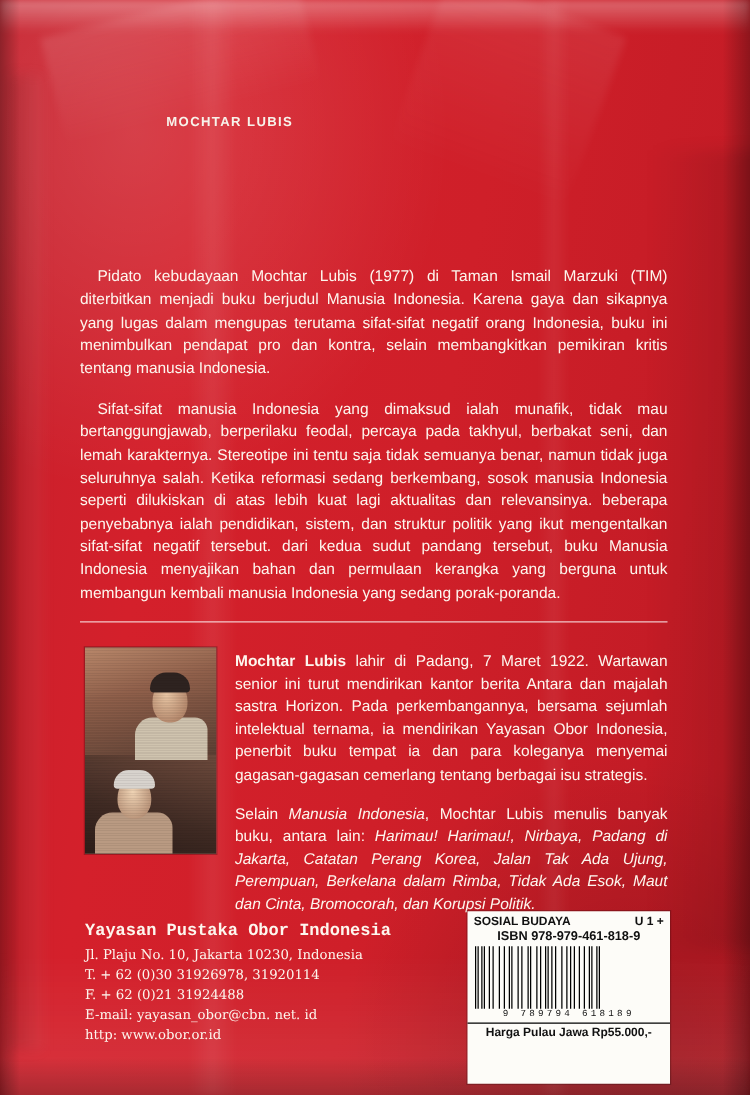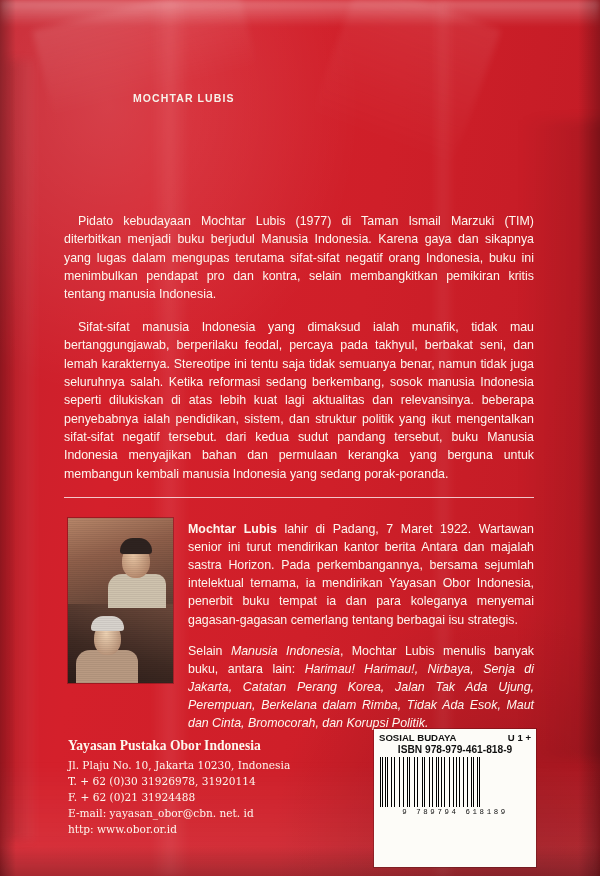--- a/index.html
+++ b/index.html
@@ -153,21 +153,21 @@
 
   .publisher {
     position: absolute;
     left: 68px; top: 738px;
     width: 300px;
     color: #fdf6ee;
   }
   .publisher .pname {
     font-size: 13.6px;
     font-weight: bold;
-    font-family: Liberation Serif, serif;
+    font-family: Liberation Mono, monospace;
     margin-bottom: 3px;
   }
   .publisher .pline {
     font-size: 10.6px;
     line-height: 1.52;
     font-family: "DejaVu Serif", serif;
   }
 
   .isbn-box {
     position: absolute;
@@ -279,21 +279,21 @@
     </div>
 
     <div class="bio">
       <p>
         <b>Mochtar Lubis</b>
         <span>lahir  di Padang, 7 Maret 1922. Wartawan senior ini turut mendirikan kantor berita Antara dan majalah sastra Horizon. Pada perkembangannya, bersama sejumlah intelektual ternama, ia mendirikan Yayasan Obor Indonesia, penerbit buku tempat ia dan para koleganya menyemai gagasan-gagasan cemerlang tentang berbagai isu strategis.</span>
       </p>
       <p>
         <span>Selain</span>
         <em>Manusia Indonesia</em><span>, Mochtar Lubis menulis banyak buku, antara lain:</span>
-        <em>Harimau! Harimau!, Nirbaya, Senja di Jakarta, Catatan Perang Korea, Jalan Tak Ada Ujung, Perempuan, Berkelana dalam Rimba, Tidak Ada Esok, Maut dan Cinta, Bromocorah, dan Korupsi Politik.</em>
+        <em>Harimau! Harimau!, Nirbaya, Padang di Jakarta, Catatan Perang Korea, Jalan Tak Ada Ujung, Perempuan, Berkelana dalam Rimba, Tidak Ada Esok, Maut dan Cinta, Bromocorah, dan Korupsi Politik.</em>
       </p>
     </div>
 
     <div class="publisher">
       <div class="pname">Yayasan Pustaka Obor Indonesia</div>
       <div class="pline">Jl. Plaju No. 10, Jakarta 10230, Indonesia</div>
       <div class="pline">T. + 62 (0)30 31926978, 31920114</div>
       <div class="pline">F. + 62 (0)21 31924488</div>
       <div class="pline">E-mail: yayasan_obor@cbn. net. id</div>
       <div class="pline">http: www.obor.or.id</div>
@@ -374,16 +374,17 @@
           <i style="width:1px;background:transparent"></i>
           <i style="width:1px;background:#000"></i>
           <i style="width:2px;background:transparent"></i>
           <i style="width:1px;background:transparent"></i>
           <i style="width:1px;background:#000"></i>
           <i style="width:1px;background:transparent"></i>
           <i style="width:1px;background:#000"></i>
           <i style="width:1px;background:transparent"></i>
         </div>
       <div class="bc-digits">9 789794 618189</div>
+      <div class="price">Harga  Pulau Jawa Rp55.000,-</div>
     </div>
 
   </div>
 </div>
 
 </body></html>

